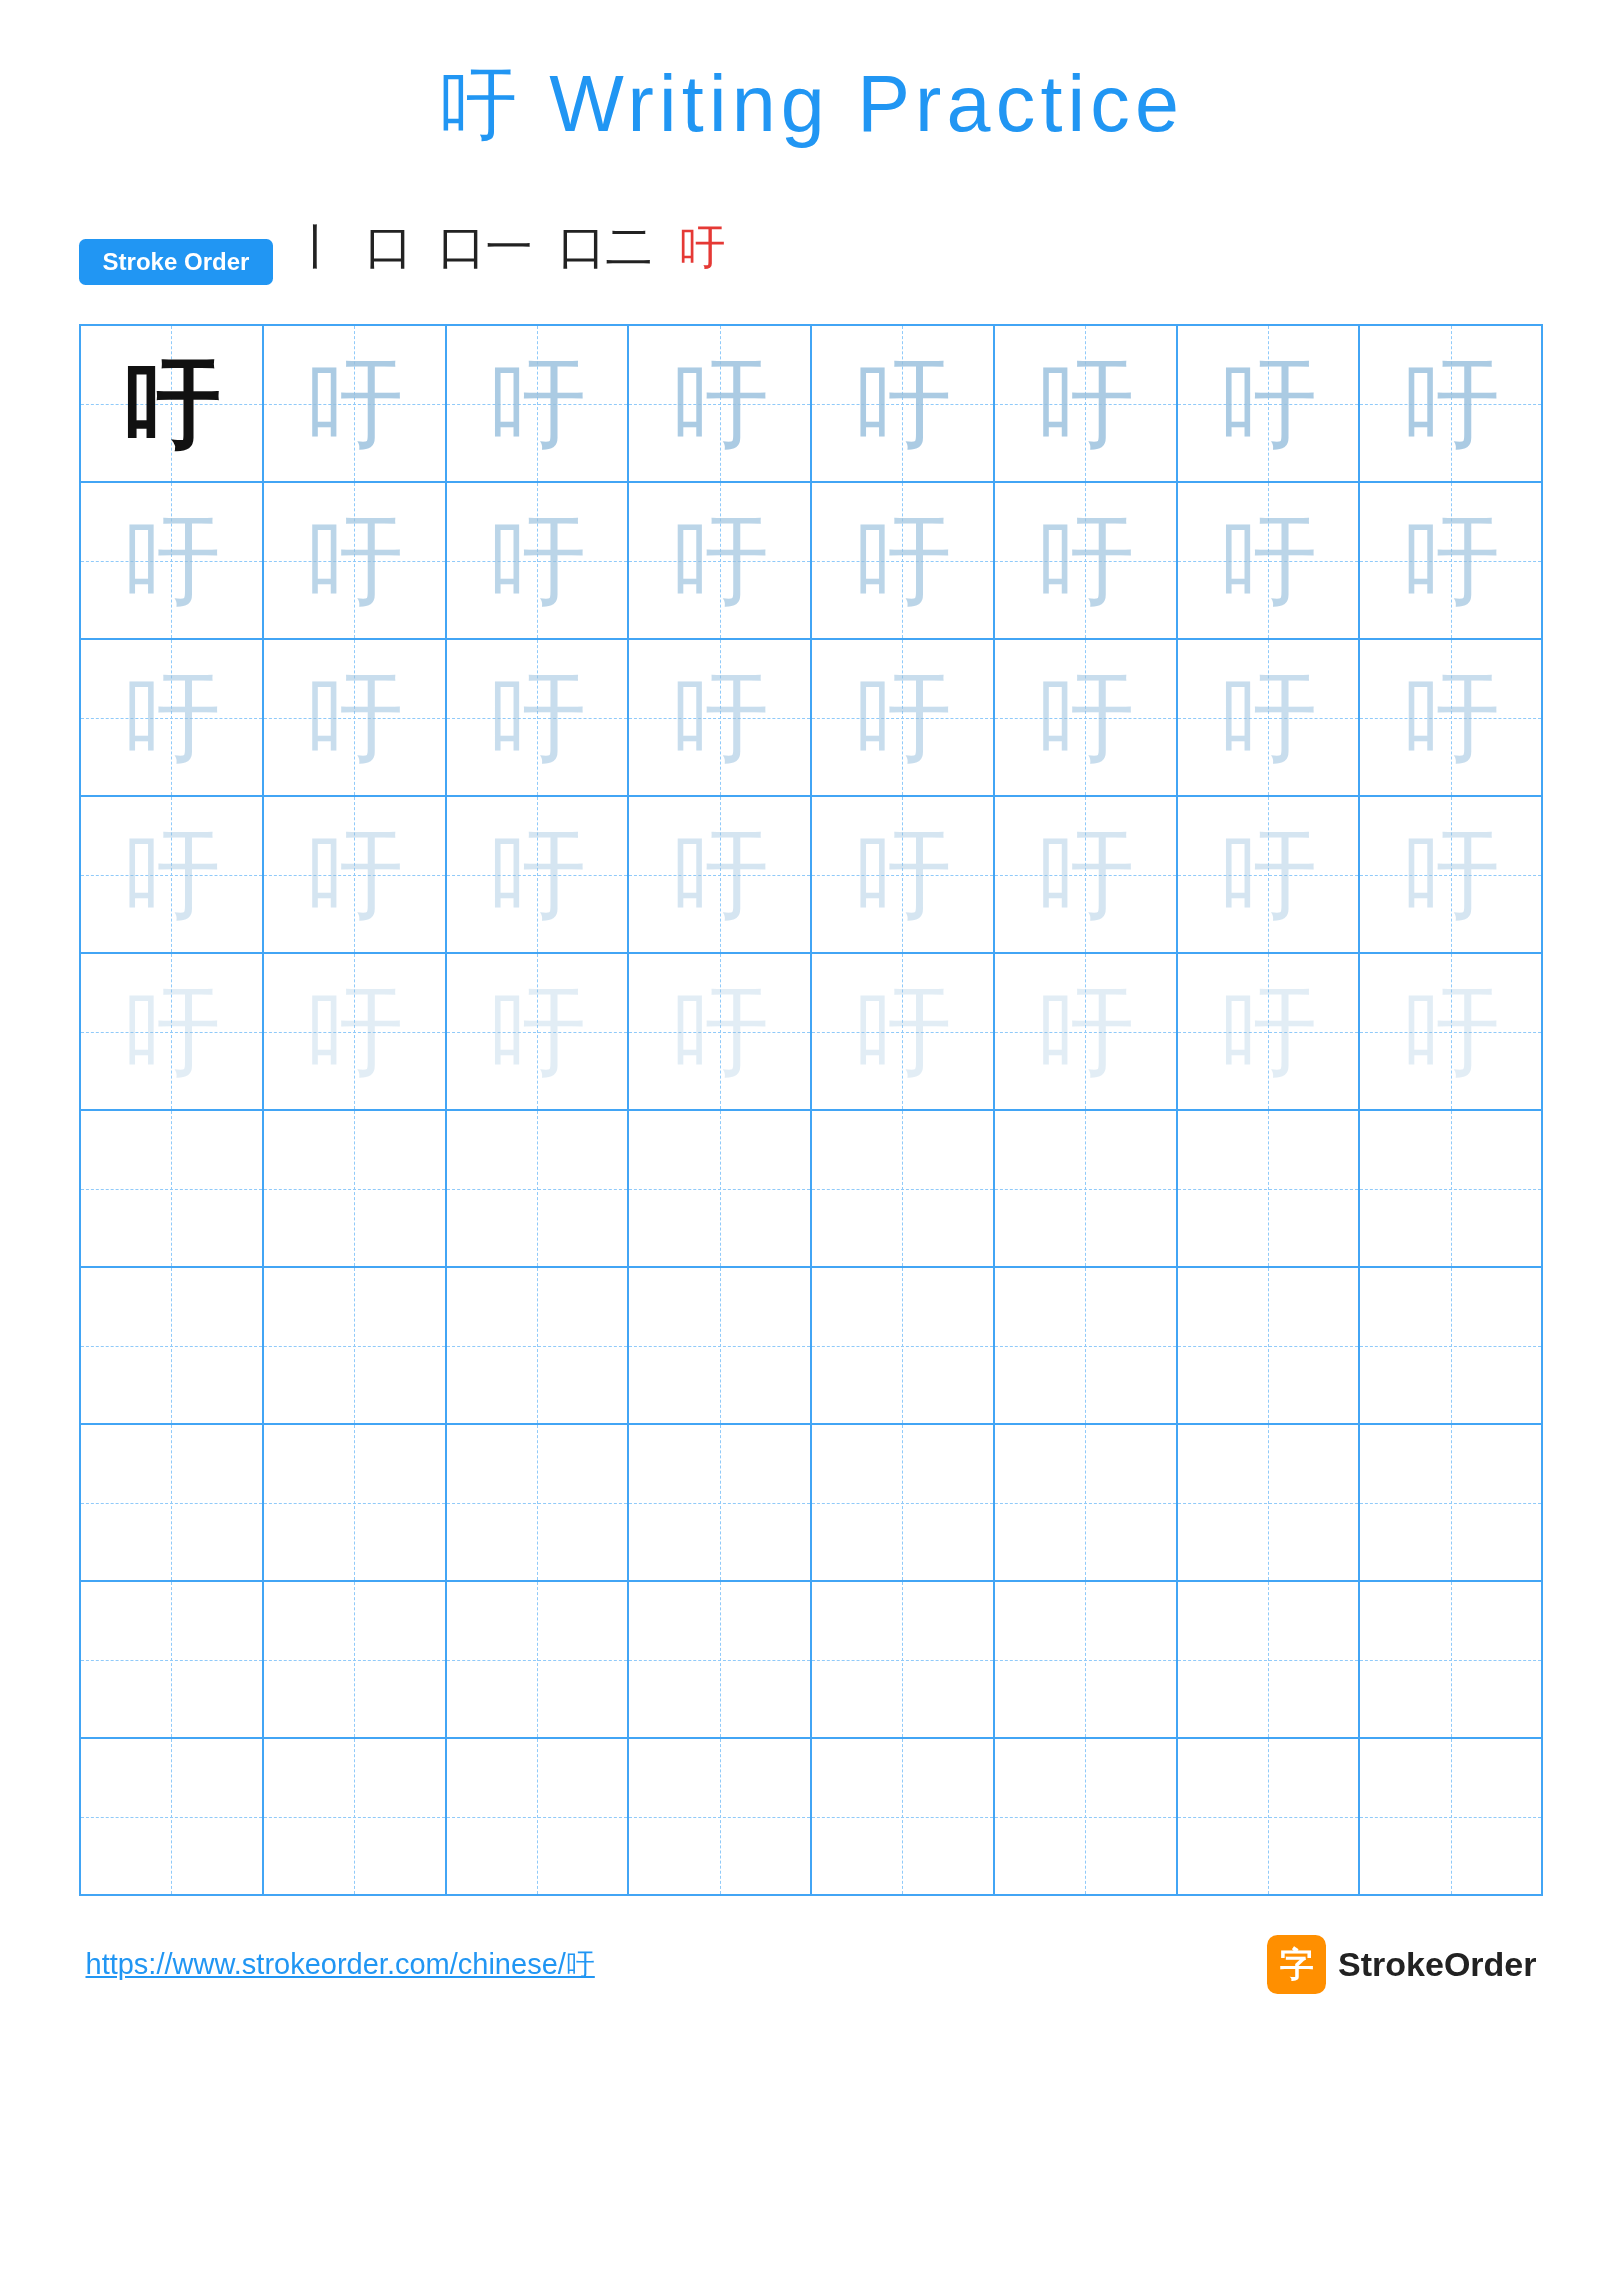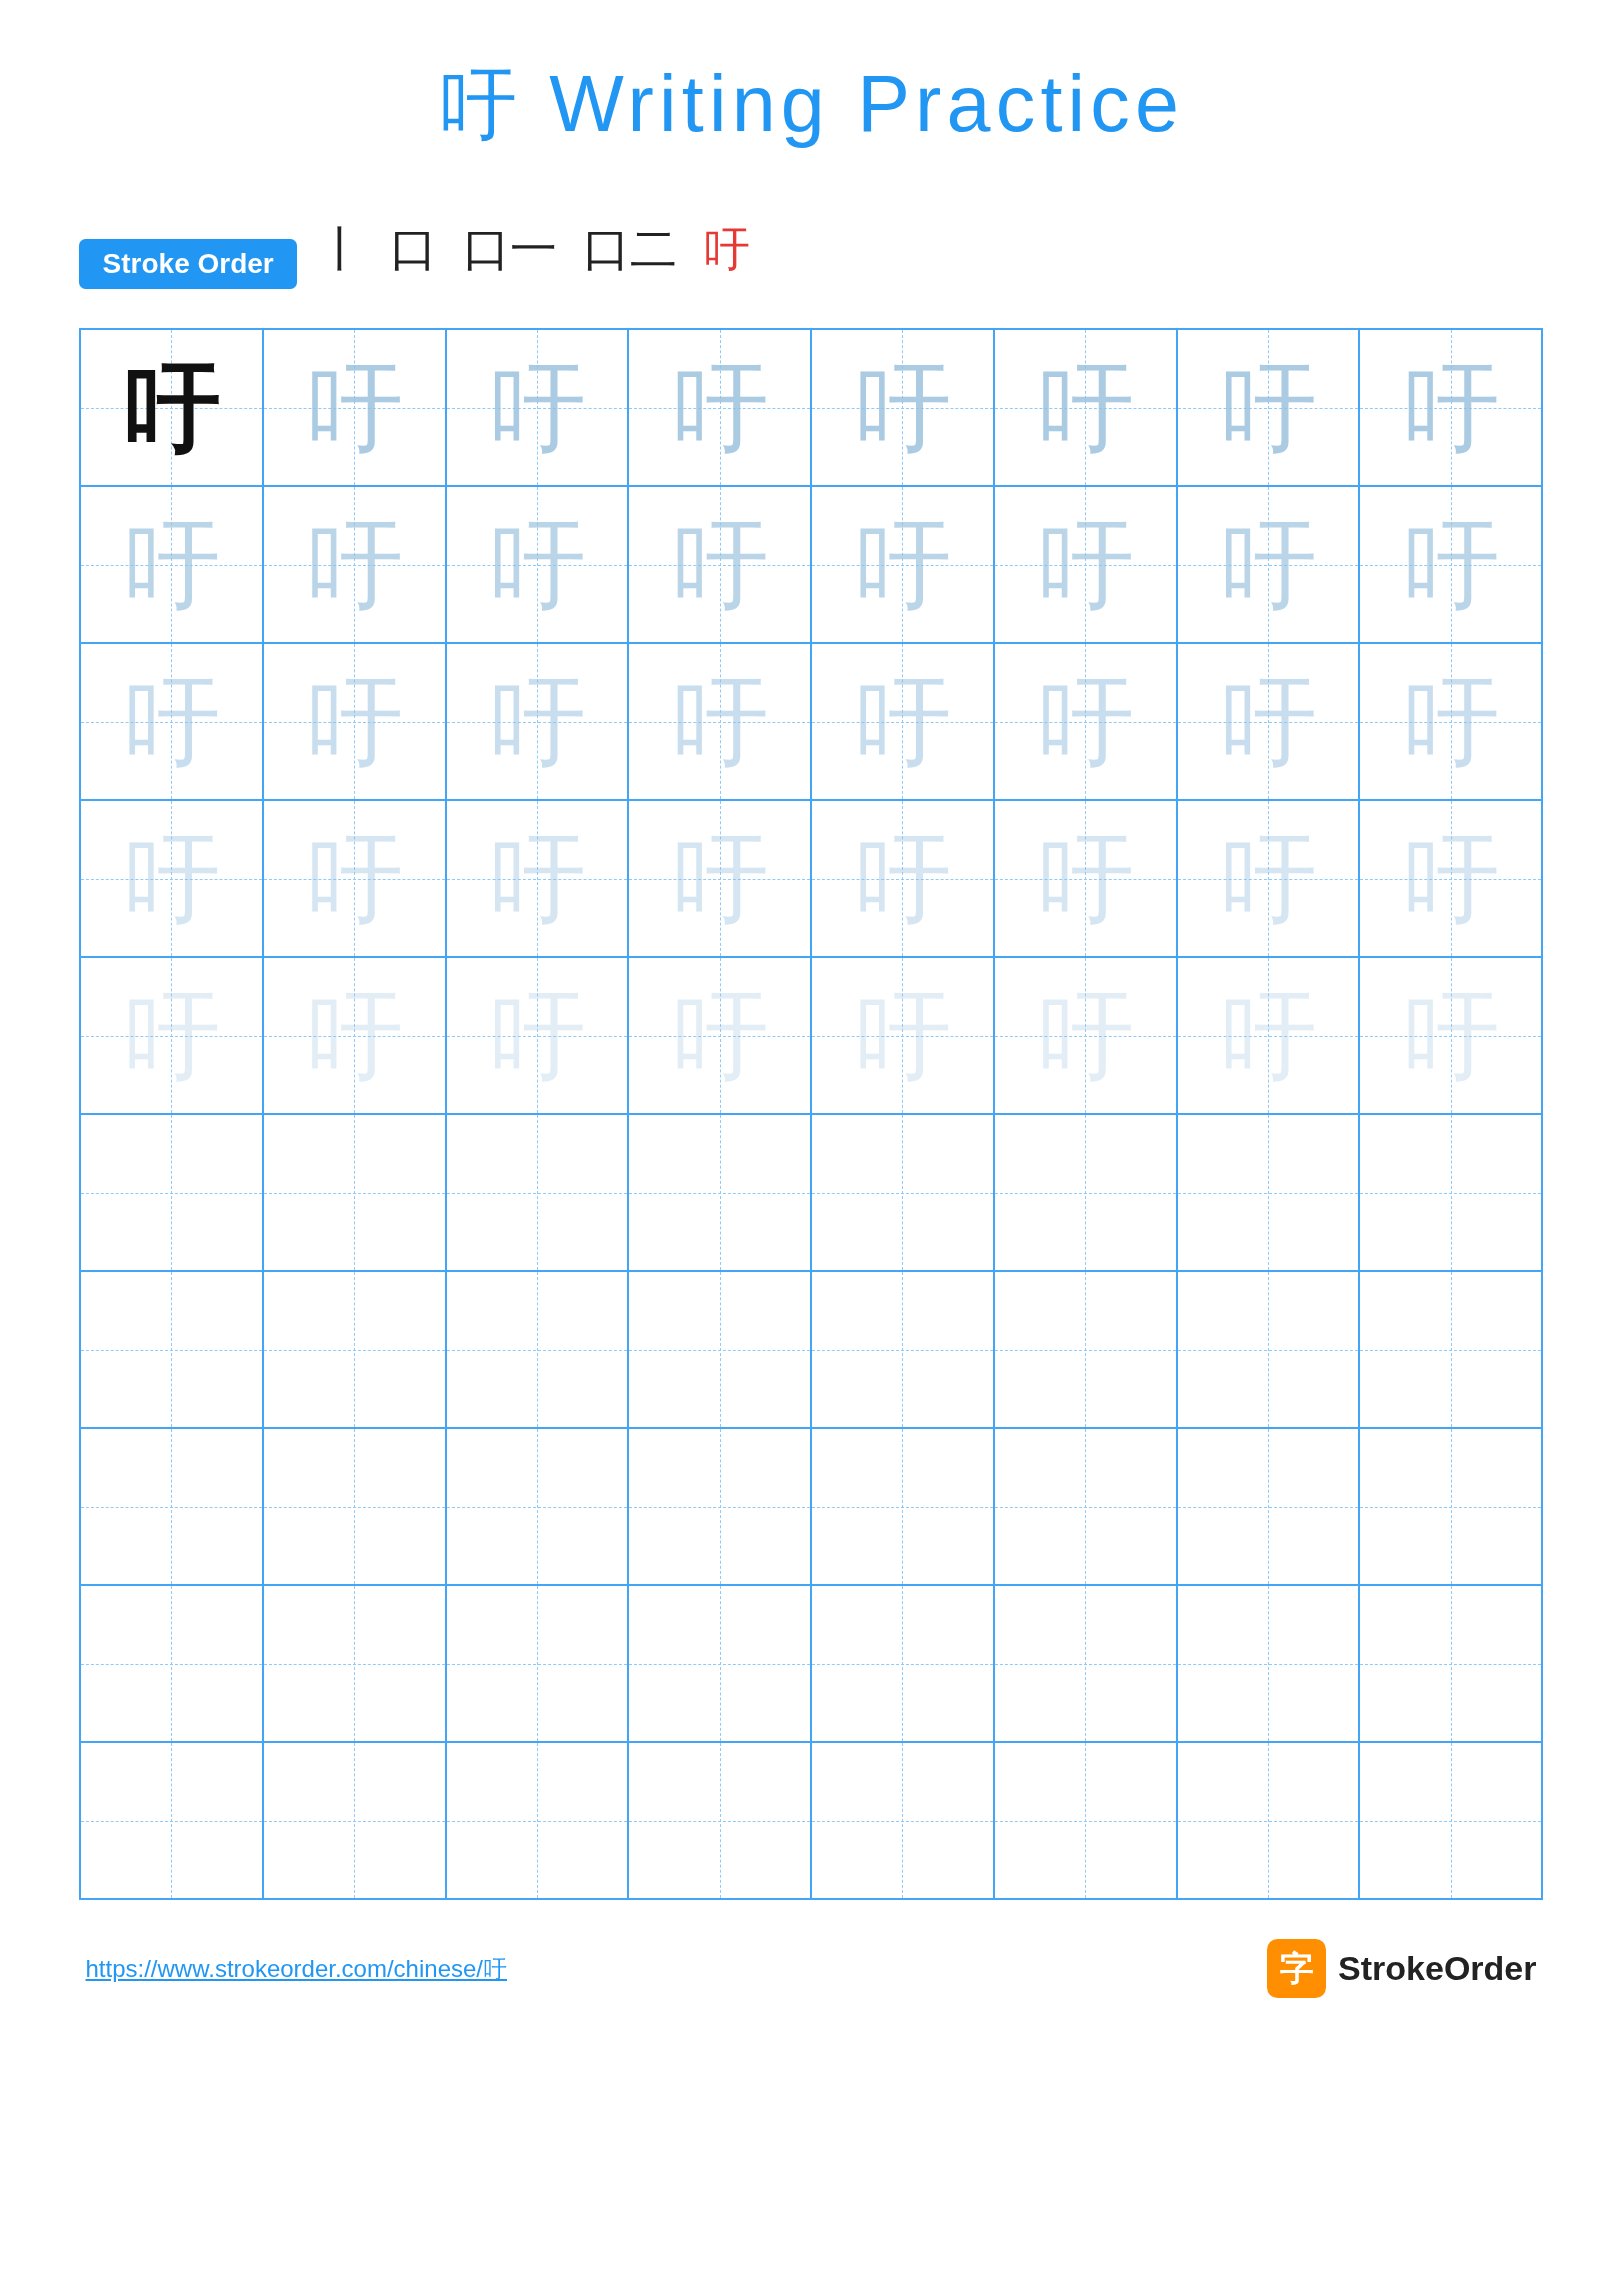--- a/index.html
+++ b/index.html
@@ -25,21 +25,21 @@
     .stroke-order-row {
       display: flex;
       align-items: center;
       margin-bottom: 39px;
       gap: 19.6px;
     }
 
     .stroke-order-badge {
       background: #2196F3;
       color: #fff;
-      font-size: 28px;
+      font-size: 24px;
       font-weight: bold;
       padding: 9.2px 23.6px;
       border-radius: 6.5px;
       white-space: nowrap;
       margin-top: 29px;
     }
 
     .stroke-order-steps {
       display: flex;
       align-items: center;
@@ -127,21 +127,21 @@
 
     .footer {
       display: flex;
       align-items: center;
       justify-content: space-between;
       margin-top: 39px;
       padding: 0 6.5px;
     }
 
     .footer-url {
-      font-size: 24px;
+      font-size: 29px;
       color: #2196F3;
     }
 
     .footer-brand {
       display: flex;
       align-items: center;
       gap: 11.8px;
       font-size: 34px;
       font-weight: bold;
       color: #222;

